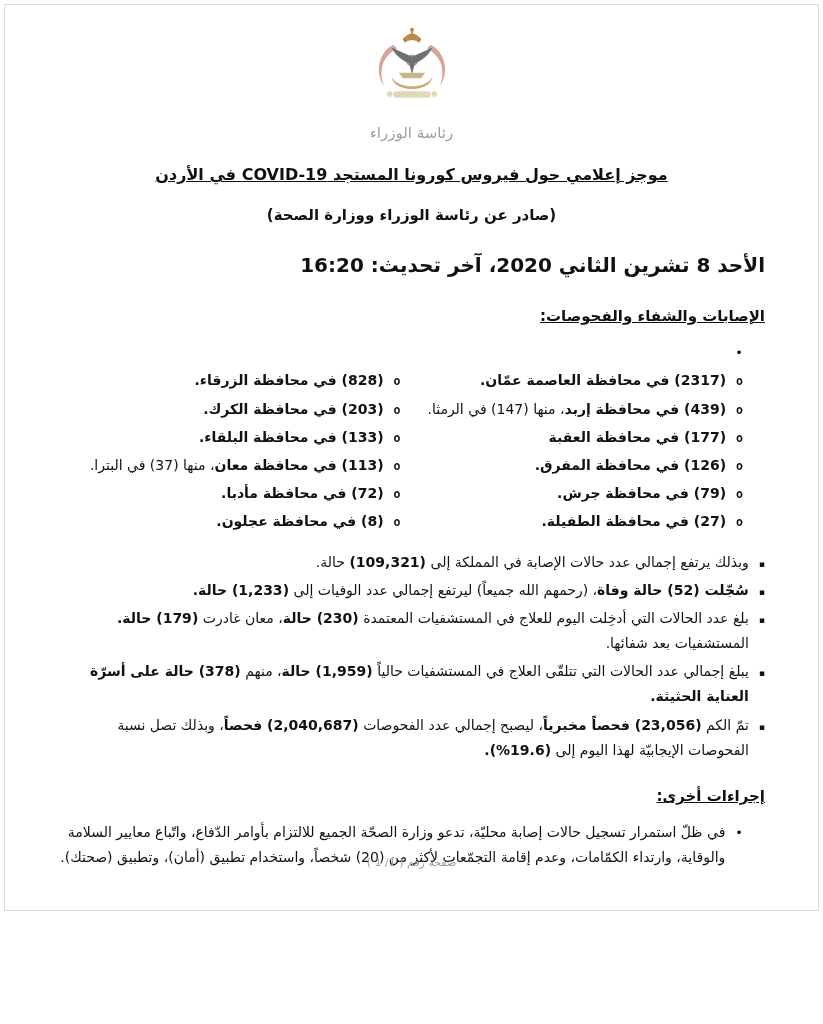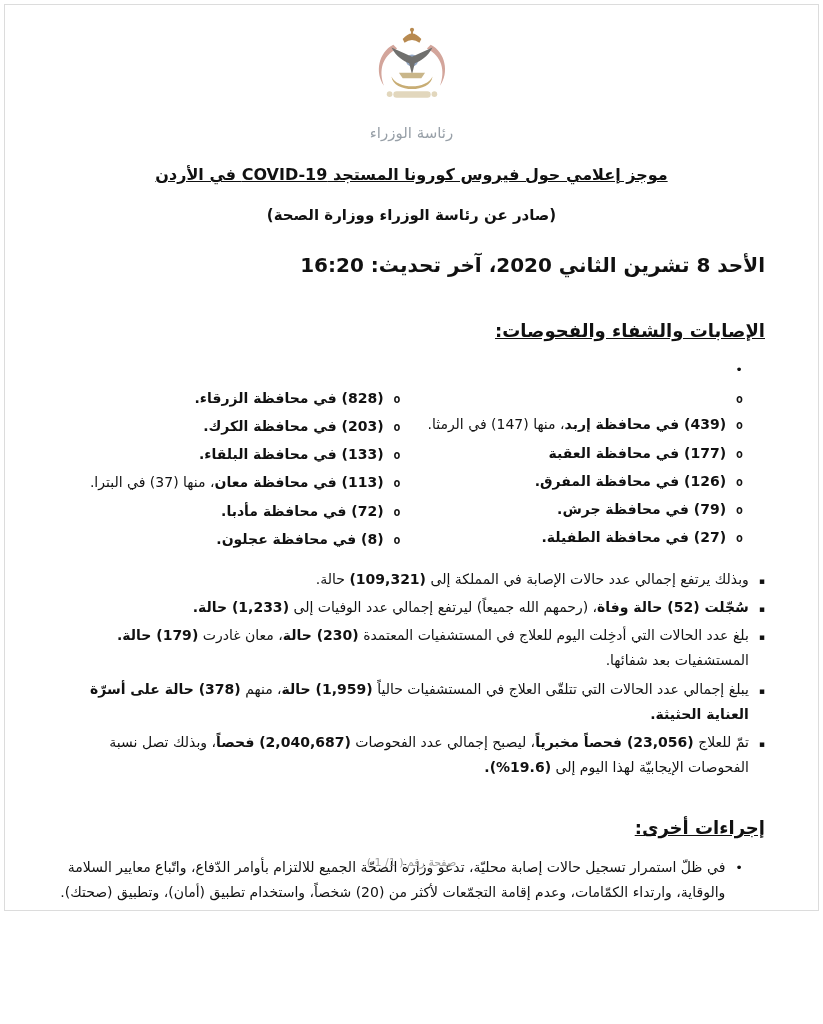--- a/index.html
+++ b/index.html
@@ -7,21 +7,21 @@
   .page{position:relative;width:823px;height:915px;background:#fff;overflow:hidden;
         font-family:"DejaVu Sans",sans-serif;color:#111;}
   .frame{position:absolute;inset:4px;border:1px solid #dcdcdc;pointer-events:none;}
   .content{position:relative;direction:rtl;text-align:right;padding:26px 58px 0 58px;
            font-size:14px;line-height:1.8;}
   .logo-block{text-align:center;margin-bottom:4px;}
   .logo-caption{color:#98a0a8;font-size:15px;margin-top:2px;letter-spacing:1px;}
   .doc-title{text-align:center;font-weight:bold;font-size:16px;margin-top:14px;text-decoration:underline;}
   .doc-subtitle{text-align:center;font-weight:bold;font-size:15px;margin-top:12px;}
   .date-line{font-weight:bold;font-size:20px;margin-top:18px;}
-  .section-heading{font-weight:bold;font-size:18px;text-decoration:underline;margin-top:32px;}
+  .section-heading{font-weight:bold;font-size:15px;text-decoration:underline;margin-top:20px;}
   .bullet-row{display:flex;gap:10px;margin-top:10px;}
   .bullet-indent{padding-right:22px;}
   .marker{flex:0 0 auto;}
   .marker.disc{font-size:13px;padding-top:1px;}
   .marker.circle{font-family:"DejaVu Sans Mono",monospace;font-size:11.5px;font-weight:bold;padding-top:3px;}
   .marker.square{font-size:9px;padding-top:6px;}
   .gov-columns{display:flex;margin-top:4px;padding-right:22px;}
   .gov-col{width:50%;}
   .gov-item{display:flex;gap:10px;margin-bottom:3px;}
   .stats{margin-top:12px;}
@@ -64,20 +64,21 @@
     <div class="section-heading">الإصابات والشفاء والفحوصات:</div>
 
     <div class="bullet-row bullet-indent">
       <span class="marker disc">•</span>
     </div>
 
     <div class="gov-columns">
       <div class="gov-col">
         <div class="gov-item">
           <span class="marker circle">o</span>
+          <span><span class="seg bold">(2317) في محافظة العاصمة عمّان.</span></span>
         </div>
         <div class="gov-item">
           <span class="marker circle">o</span>
           <span><span class="seg bold">(439) في محافظة إربد</span><span class="seg">، منها (147) في الرمثا.</span></span>
         </div>
         <div class="gov-item">
           <span class="marker circle">o</span>
           <span><span class="seg bold">(177) في محافظة العقبة</span></span>
         </div>
         <div class="gov-item">
@@ -133,21 +134,21 @@
       <div class="stat-item">
         <span class="marker square">▪</span>
         <div><span class="seg">بلغ عدد الحالات التي أدخِلت اليوم للعلاج في المستشفيات المعتمدة </span><span class="seg bold">(230) حالة</span><span class="seg">، معان غادرت </span><span class="seg bold">(179) حالة.</span><span class="seg"> المستشفيات بعد شفائها.</span></div>
       </div>
       <div class="stat-item">
         <span class="marker square">▪</span>
         <div><span class="seg">يبلغ إجمالي عدد الحالات التي تتلقّى العلاج في المستشفيات حالياً </span><span class="seg bold">(1,959) حالة</span><span class="seg">، منهم </span><span class="seg bold">(378) حالة على أسرّة العناية الحثيثة.</span></div>
       </div>
       <div class="stat-item">
         <span class="marker square">▪</span>
-        <div><span class="seg">تمّ للعلاج </span><span class="seg bold">(23,056) فحصاً مخبرياً</span><span class="seg">، ليصبح إجمالي عدد الفحوصات </span><span class="seg bold">(2,040,687) فحصاً</span><span class="seg">، وبذلك تصل نسبة الفحوصات الإيجابيّة لهذا اليوم إلى </span><span class="seg bold">(19.6%).</span></div>
+        <div><span class="seg">تمّ الكم </span><span class="seg bold">(23,056) فحصاً مخبرياً</span><span class="seg">، ليصبح إجمالي عدد الفحوصات </span><span class="seg bold">(2,040,687) فحصاً</span><span class="seg">، وبذلك تصل نسبة الفحوصات الإيجابيّة لهذا اليوم إلى </span><span class="seg bold">(19.6%).</span></div>
       </div>
     </div>
 
     <div class="section-heading">إجراءات أخرى:</div>
 
     <div class="bullet-row bullet-indent">
       <span class="marker disc">•</span>
       <div><span class="seg">في ظلّ استمرار تسجيل حالات إصابة محليّة، تدعو وزارة الصحّة الجميع للالتزام بأوامر الدّفاع، واتّباع معايير السلامة والوقاية، وارتداء الكمّامات، وعدم إقامة التجمّعات لأكثر من (20) شخصاً، واستخدام تطبيق (أمان)، وتطبيق (صحتك).</span></div>
     </div>
 

